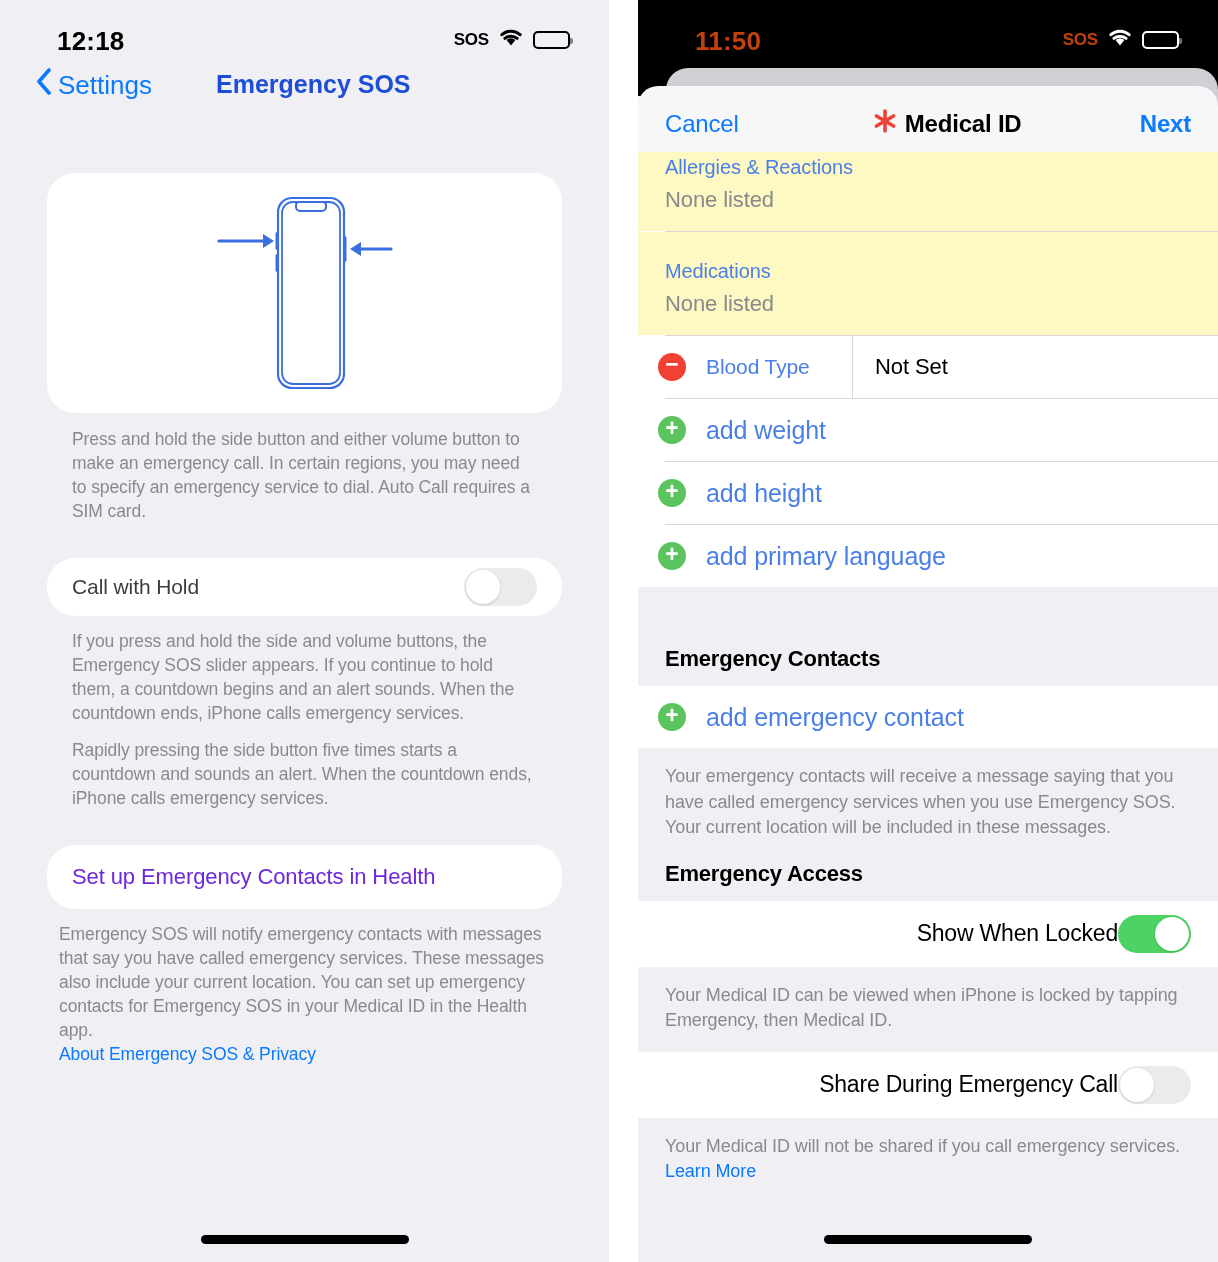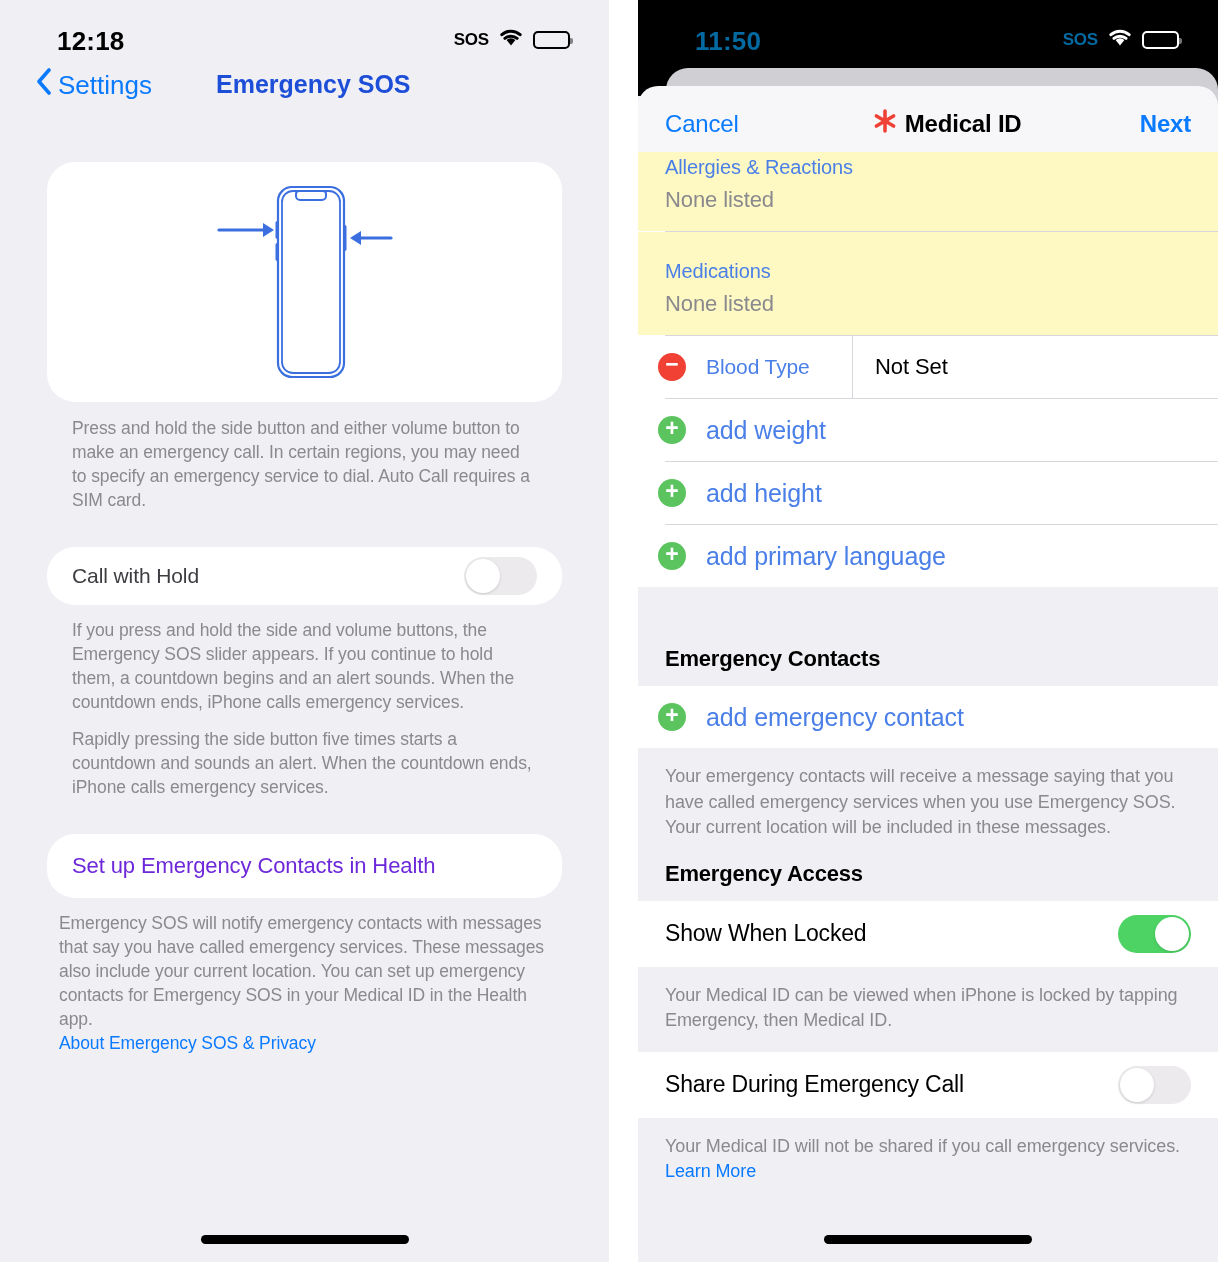--- a/index.html
+++ b/index.html
@@ -111,21 +111,21 @@
     position: absolute;
     left: 216px;
     top: 2px;
     font-size: 25px;
     font-weight: bold;
     color: #1d4ed8;
   }
 
   .left-body {
     padding: 0 47px;
-    margin-top: 32px;
+    margin-top: 43px;
   }
 
   .card {
     background: #fff;
     border-radius: 28px;
   }
   .illus-card {
     height: 240px;
     display: flex;
     align-items: center;
@@ -214,21 +214,21 @@
   
   .phone-right {
     position: absolute;
     left: 638px; top: 0;
     width: 580px;
     height: 1262px;
     background: #f0f0f4;
     overflow: hidden;
   }
   .phone-right .status-time,
-  .phone-right .sos-text { color: #0369a1; }
+  .phone-right .sos-text { color: #c2410c; }
   .phone-right .battery { border-color: #fff; }
   .phone-right .battery-fill { background: #fff; }
   .phone-right .battery::after { background: #fff; }
 
   .dark-top {
     position: absolute;
     left: 0; top: 0;
     width: 580px;
     height: 96px;
     background: #000;
@@ -391,21 +391,21 @@
     font-size: 18px;
     line-height: 1.42;
     color: #8a8a8e;
     letter-spacing: -0.1px;
   }
   .toggle-row {
     height: 66px;
     background: #fff;
     display: flex;
     align-items: center;
-    justify-content: space-between;
+    justify-content: flex-end;
     padding: 0 27px;
   }
   .toggle-label {
     font-size: 23px;
     color: #000;
     letter-spacing: -0.2px;
   }
   .tail-fill {
     background: #f0f0f4;
     height: 120px;

